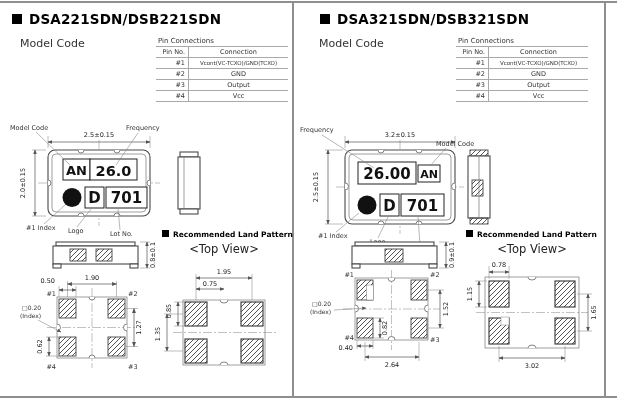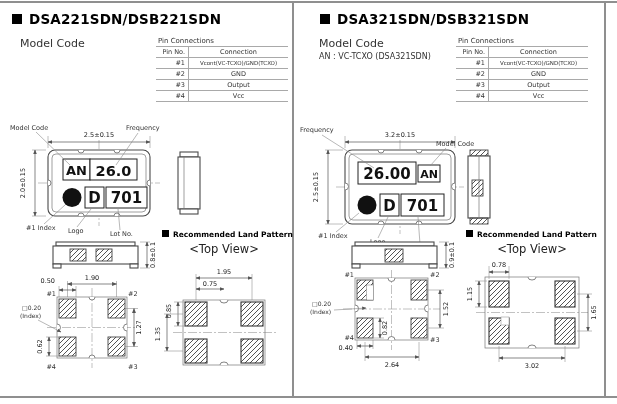--- a/index.html
+++ b/index.html
@@ -224,21 +224,20 @@
   </g>
 </svg>
 
 <div class="panel-title" style="left:320px;top:11px;justify-content:center;">
   <span class="sq"></span>
   <span>DSA321SDN/DSB321SDN</span>
 </div>
 
 <div class="model-code" style="left:319px;top:37px;">
   <div class="mc-h">Model Code</div>
-  <div class="mc-l">AN : VC-TCXO (DSA321SDN)</div>
 </div>
 
 <div class="pin-block" style="left:456px;top:37px;">
   <div class="pt-title">Pin Connections</div>
   <table class="pins">
     <tbody>
         <tr>
       <th class="c1">Pin No.</th>
       <th>Connection</th>
     </tr>

